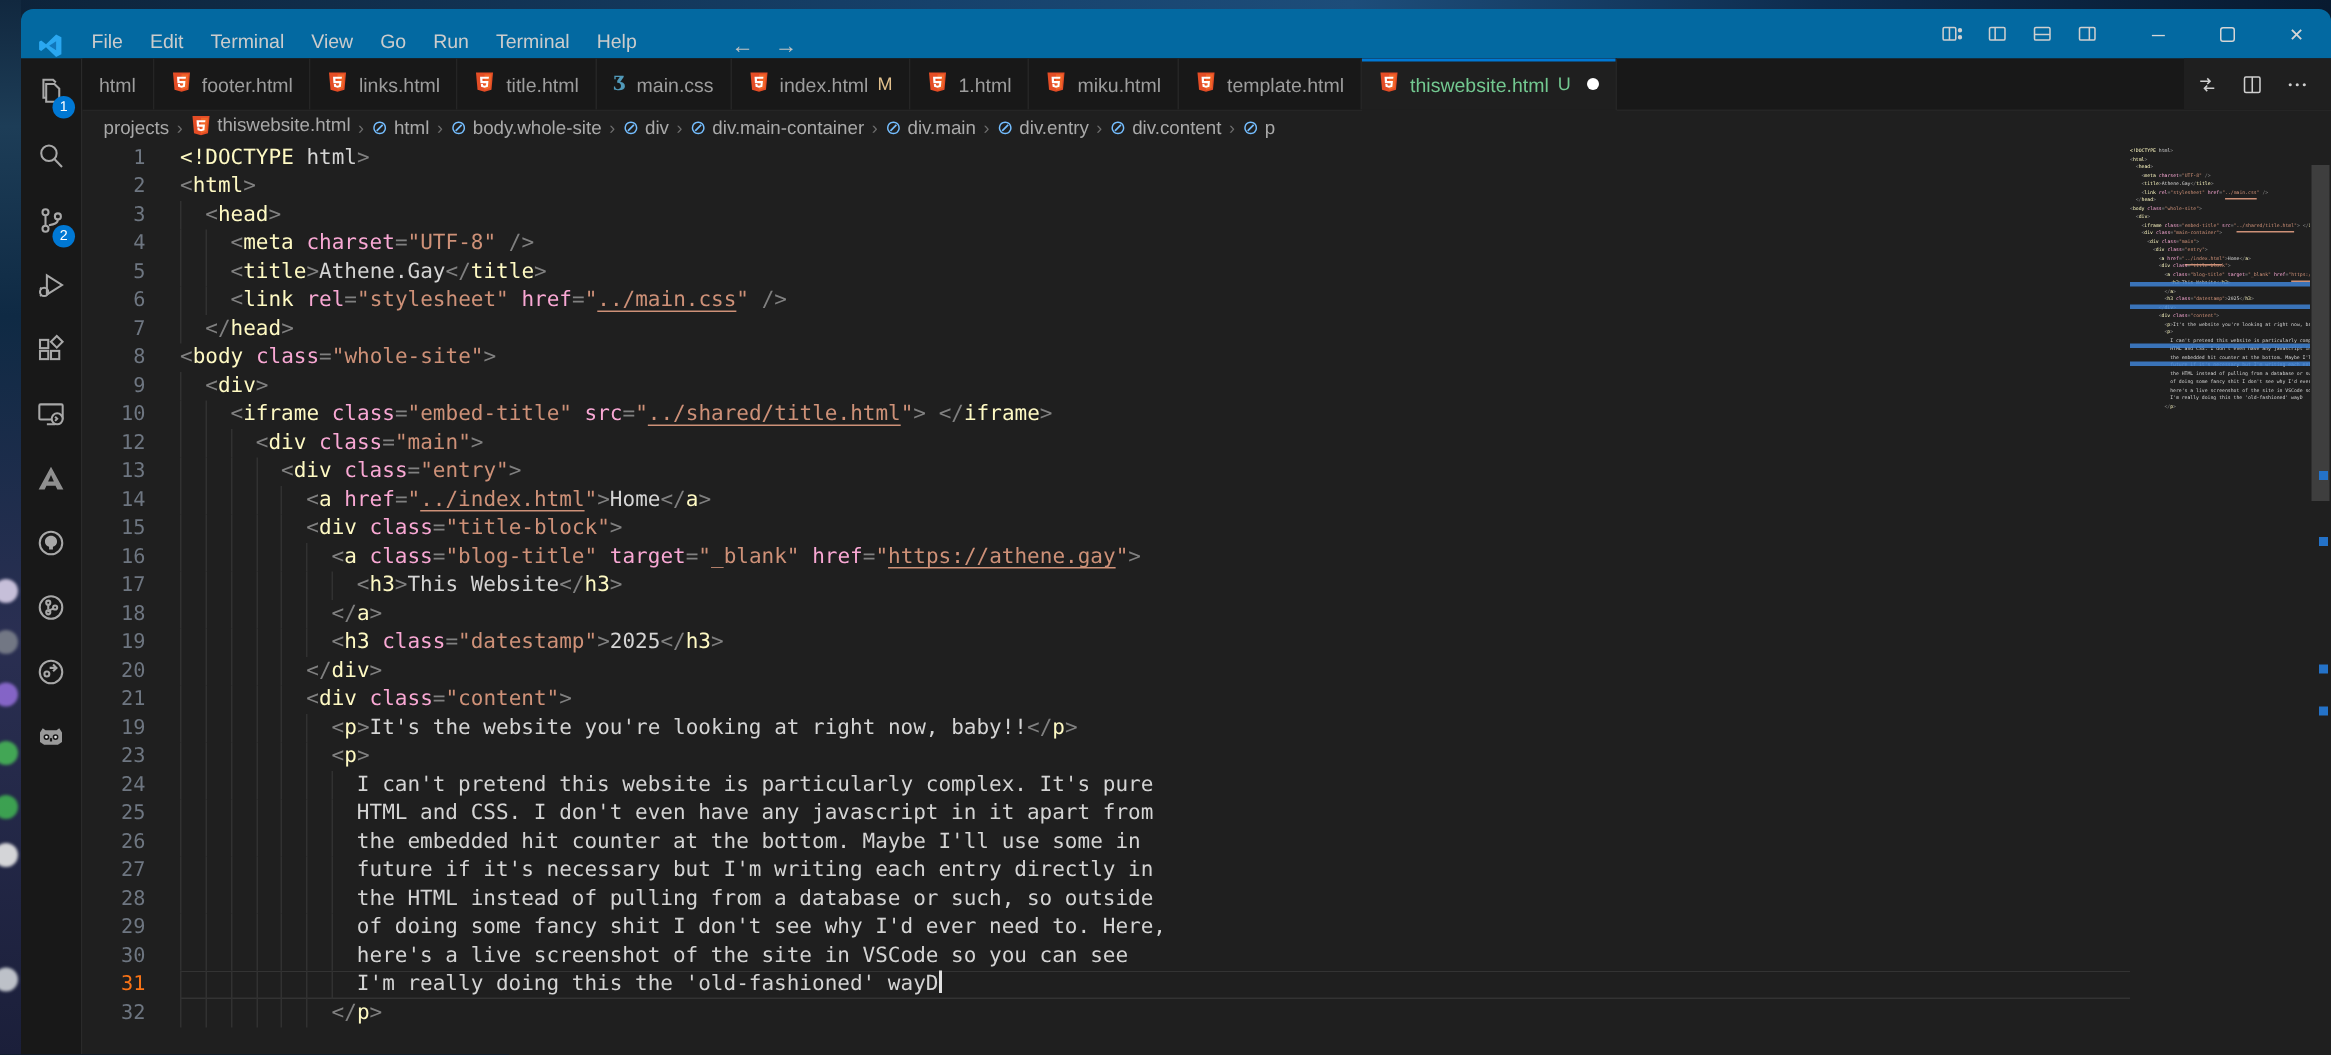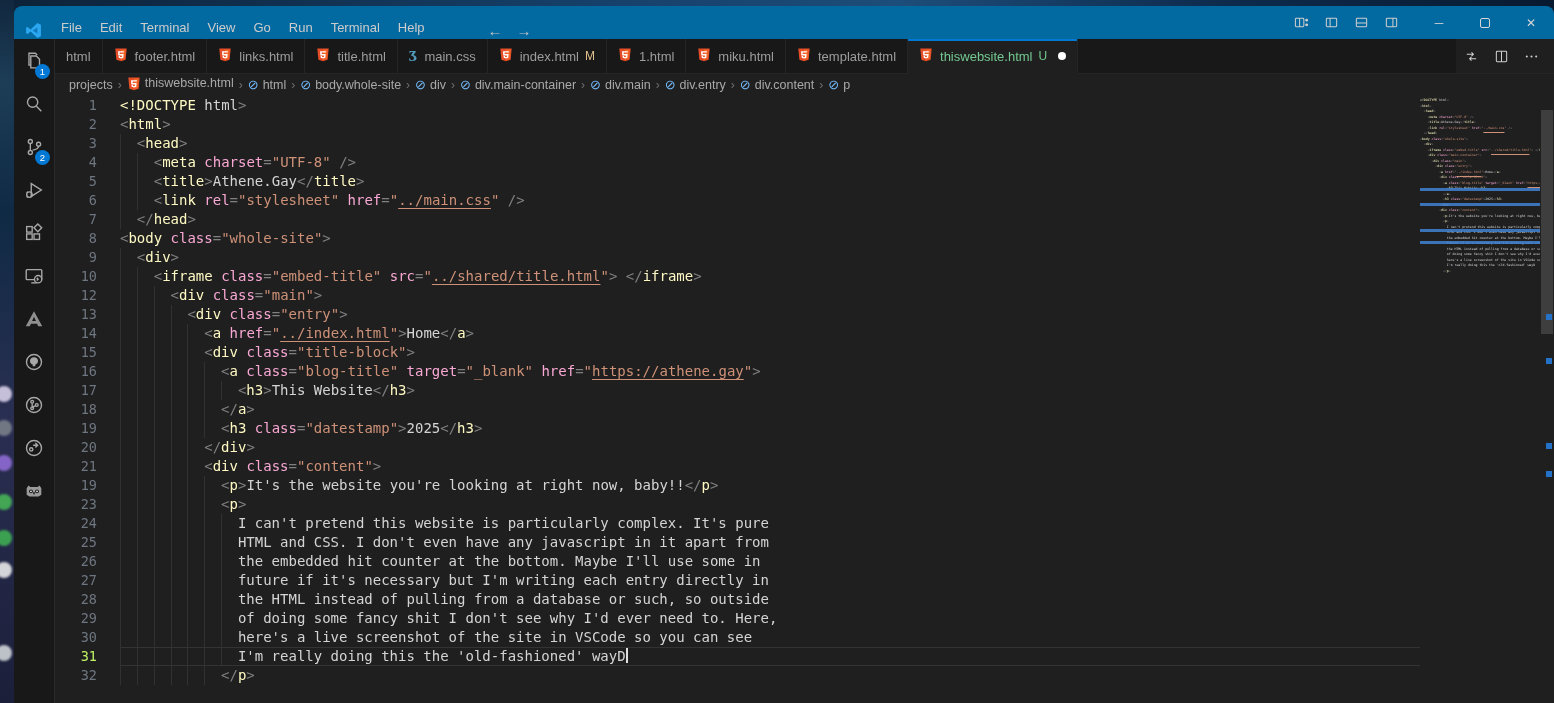--- a/index.html
+++ b/index.html
@@ -47,21 +47,21 @@
     font-size:12.5px; color:#a9a9a9; flex:none; gap:3px; }
   .crumb { display:flex; align-items:flex-start; gap:4px; }
   .crumb-sep { color:#6e6e6e; margin:0 2px; font-size:12px; }
   .sym-icon { color:#75beff; font-size:13px; line-height:1; }
   
   .editor { flex:1; position:relative; background:#1f1f1f; overflow:hidden; }
   .code-area { position:absolute; left:0; top:0; right:134px; bottom:0; overflow:hidden;
     font-family:"DejaVu Sans Mono",monospace; font-size:14px; }
   .line { display:flex; height:19px; line-height:19px; }
   .ln { width:42px; text-align:right; color:#6e7681; flex:none; margin-right:23px; font-size:13.5px; }
-  .line.active .ln { color:#bef264; }
+  .line.active .ln { color:#f97316; }
   .lc { flex:1; white-space:pre; }
   .line.active .lc { box-shadow:inset 0 1px 0 rgba(255,255,255,.09), inset 0 -1px 0 rgba(255,255,255,.09); }
   .guide { display:inline-block; width:2ch; height:19px; border-left:1px solid #313131; vertical-align:top; }
   .pun{color:#808080} .tag{color:#fef9c3} .attr{color:#f9a8d4} .str{color:#ce9178}
   .lnk{color:#ce9178; text-decoration:underline; text-underline-offset:3px;} .txt{color:#d4d4d4}
   .cursor { display:inline-block; width:2px; height:15px; background:#e0e0e0; vertical-align:-2px; }
   
   .minimap { position:absolute; right:14px; top:0; width:120px; bottom:0; overflow:hidden; }
   .minimap .line { height:5.5px; line-height:5.5px; }
   .minimap .lc { white-space:pre; font-family:"DejaVu Sans Mono",monospace; font-size:3.2px; }

